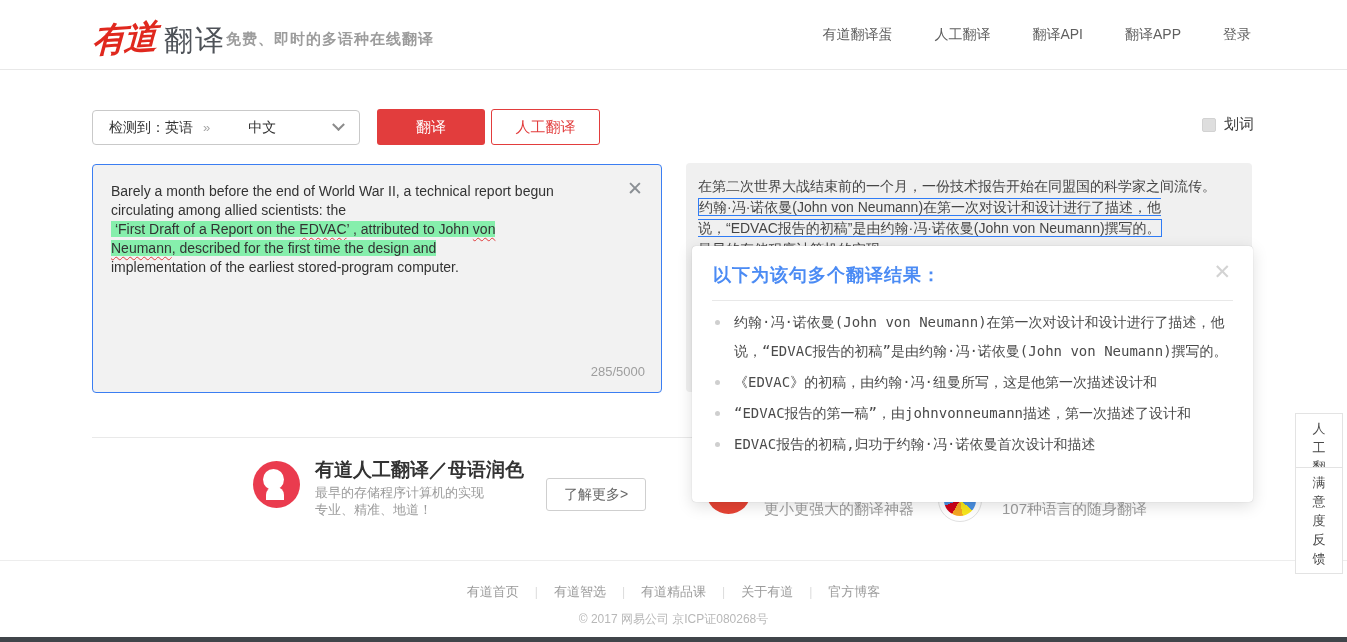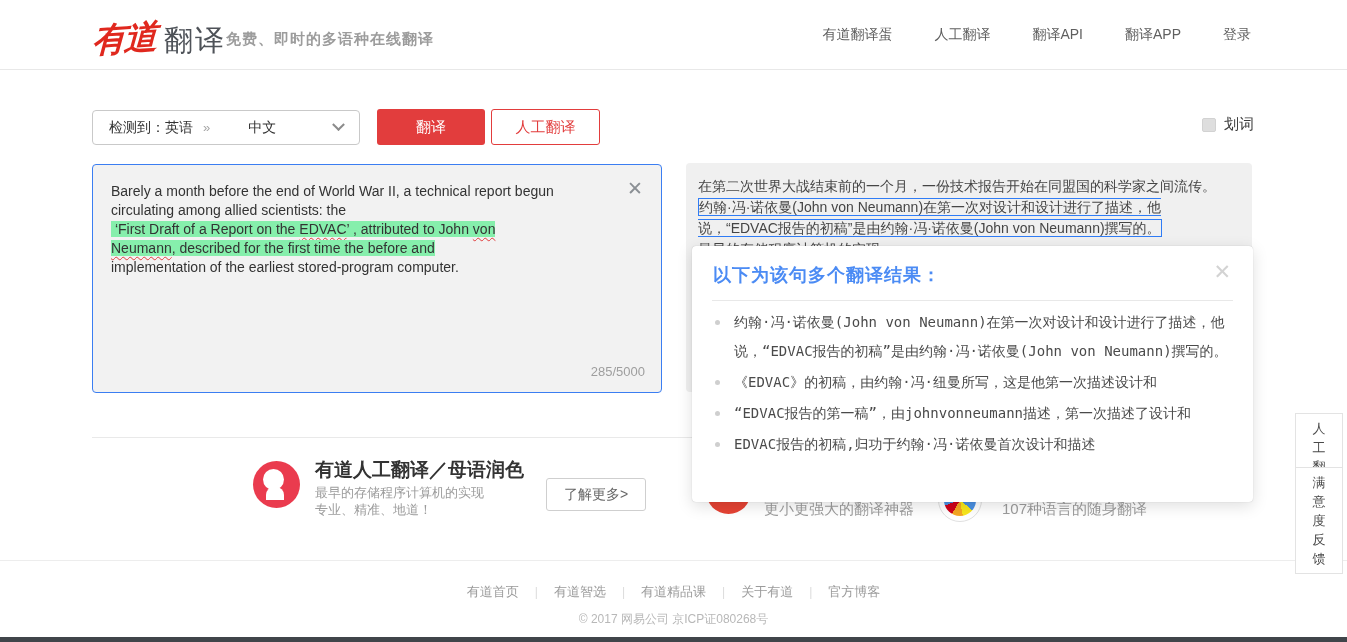--- a/index.html
+++ b/index.html
@@ -107,21 +107,21 @@
   <button class="btn-human">人工翻译</button>
   <div class="word-select">
     <span class="ws-checkbox"></span>
     <span class="ws-label">划词</span>
   </div>
 
   <div class="source-panel">
     <div class="source-text"><span>Barely a month before the end of World War II, a technical report begun
 circulating among allied scientists: the
 </span><span class="hl"> ‘First Draft of a Report on the </span><span class="hl wavy">EDVAC</span><span class="hl">’ , attributed to John </span><span class="hl wavy">von</span><span class="hl">
-</span><span class="hl wavy">Neumann</span><span class="hl">, described for the first time the before and</span><span>
+</span><span class="hl wavy">Neumann</span><span class="hl">, described for the first time the design and</span><span>
 implementation of the earliest stored-program computer.</span></div>
     <span class="source-close">✕</span>
     <span class="char-count">285/5000</span>
   </div>
 
   <div class="result-panel">
     <div class="result-text"><span>在第二次世界大战结束前的一个月，一份技术报告开始在同盟国的科学家之间流传。</span><br><span class="boxed">约翰·冯·诺依曼(John von Neumann)在第一次对设计和设计进行了描述，他
 说，“EDVAC报告的初稿”是由约翰·冯·诺依曼(John von Neumann)撰写的。</span><br><span>最早的存储程序计算机的实现</span></div>
   </div>
 

